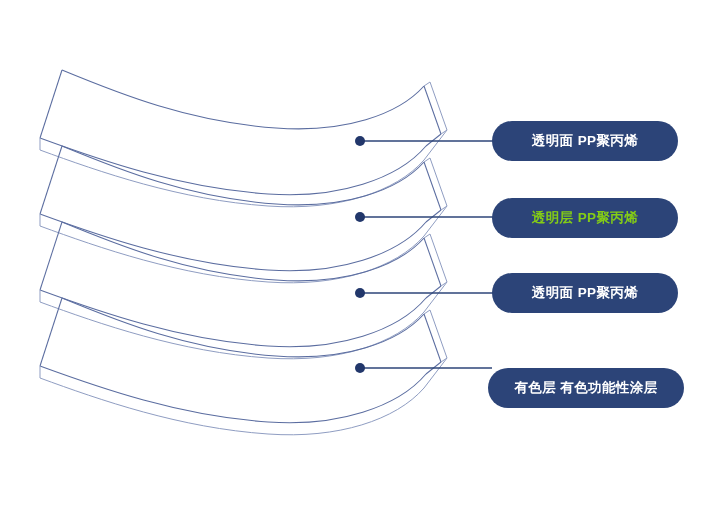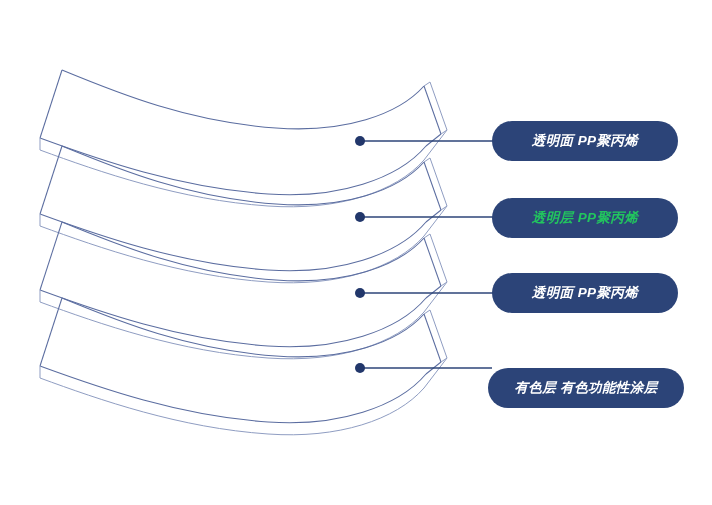--- a/index.html
+++ b/index.html
@@ -21,21 +21,20 @@
     align-items:center;
     justify-content:center;
     color:#ffffff;
     font-size:13.5px;
     font-weight:bold;
     letter-spacing:0.4px;
     white-space:nowrap;
     box-sizing:border-box;
     padding:0 14px;
     user-select:none;
-    font-style:italic;
   }
 </style>
 </head>
 <body>
 
 <div id="stage">
 
   <svg id="art" viewBox="0 0 712 505" xmlns="http://www.w3.org/2000/svg">
 
     <defs>
@@ -94,19 +93,19 @@
       <circle cx="360" cy="293" r="5" fill="#22376B"></circle>
     </g>
     <g>
       <line x1="360" y1="368" x2="492" y2="368" stroke="#2C4478" stroke-width="1.4"></line>
       <circle cx="360" cy="368" r="5" fill="#22376B"></circle>
     </g>
   </svg>
 
   <div class="label-pill" id="pill-1" style="left: 492px; top: 121px; width: 186px; background: rgb(44, 68, 120); color: rgb(255, 255, 255);">透明面 PP聚丙烯</div>
 
-  <div class="label-pill" id="pill-2" style="left: 492px; top: 198px; width: 186px; background: rgb(44, 68, 120); color: #22c55e;">透明层 PP聚丙烯</div>
+  <div class="label-pill" id="pill-2" style="left: 492px; top: 198px; width: 186px; background: rgb(44, 68, 120); color: #84cc16;">透明层 PP聚丙烯</div>
 
   <div class="label-pill" id="pill-3" style="left: 492px; top: 273px; width: 186px; background: rgb(44, 68, 120); color: rgb(255, 255, 255);">透明面 PP聚丙烯</div>
 
   <div class="label-pill" id="pill-4" style="left: 488px; top: 368px; width: 196px; background: rgb(44, 68, 120); color: rgb(255, 255, 255);">有色层 有色功能性涂层</div>
 
 </div>
 
 </body></html>

